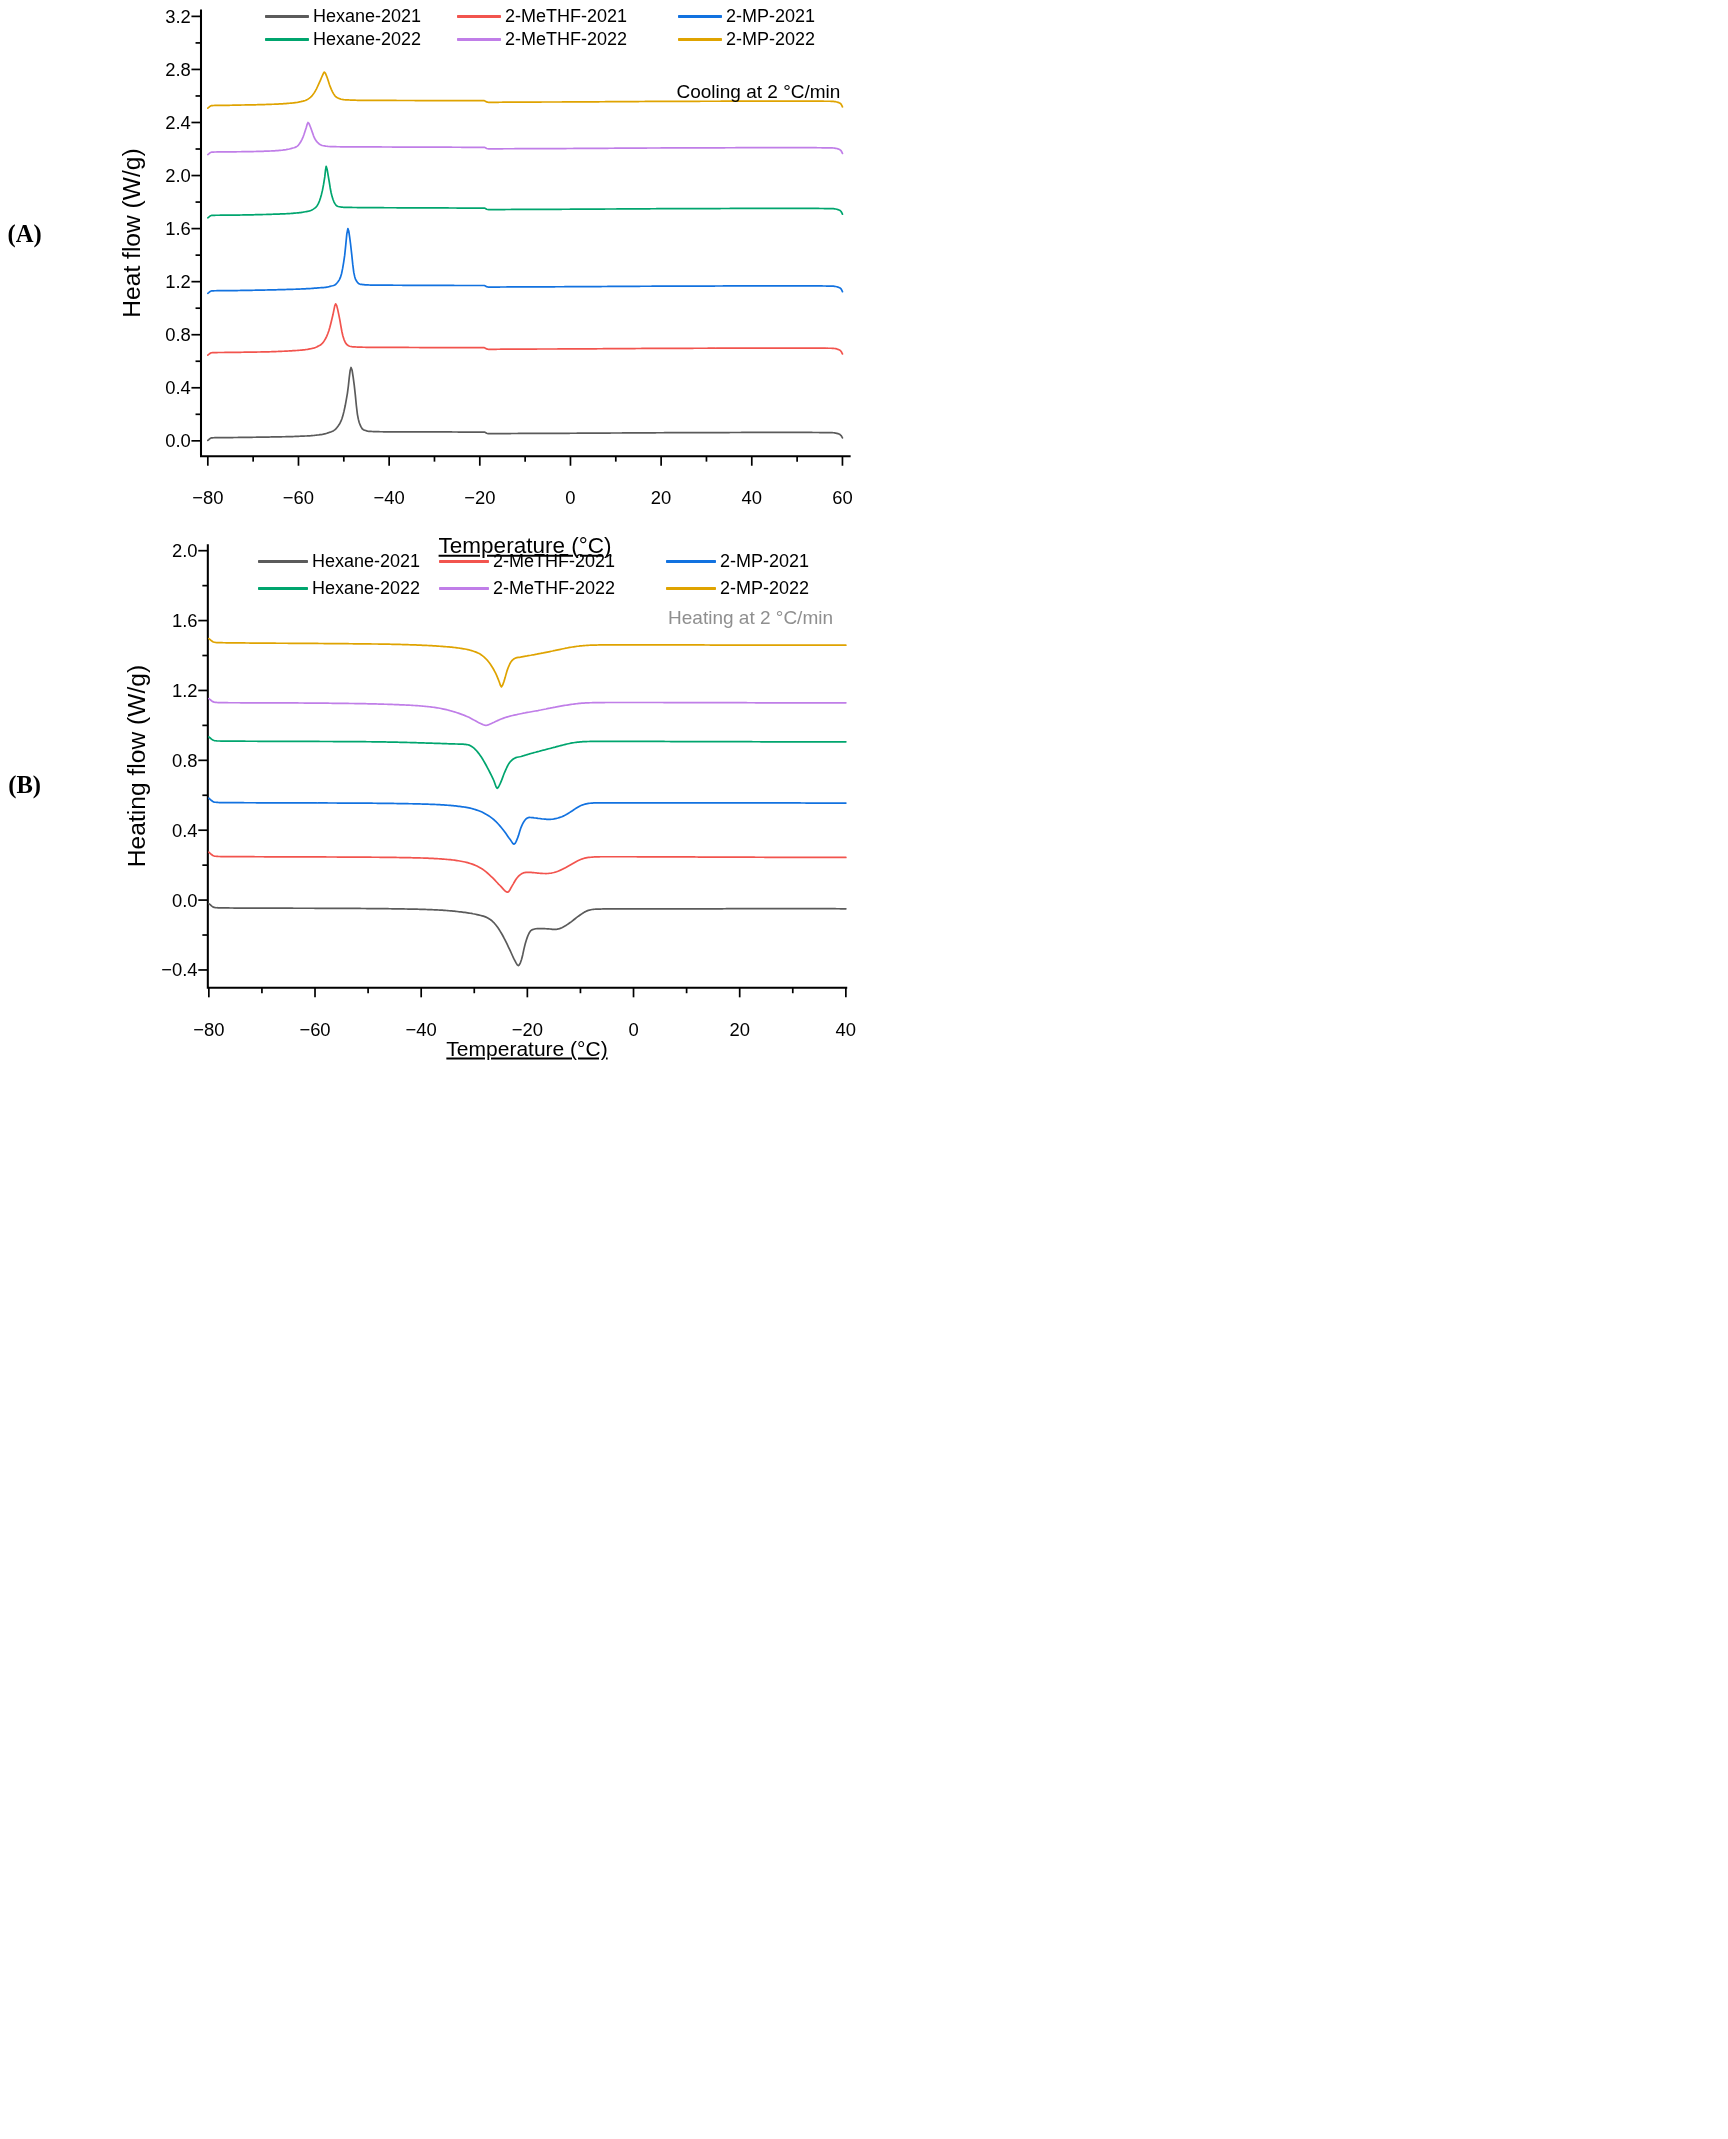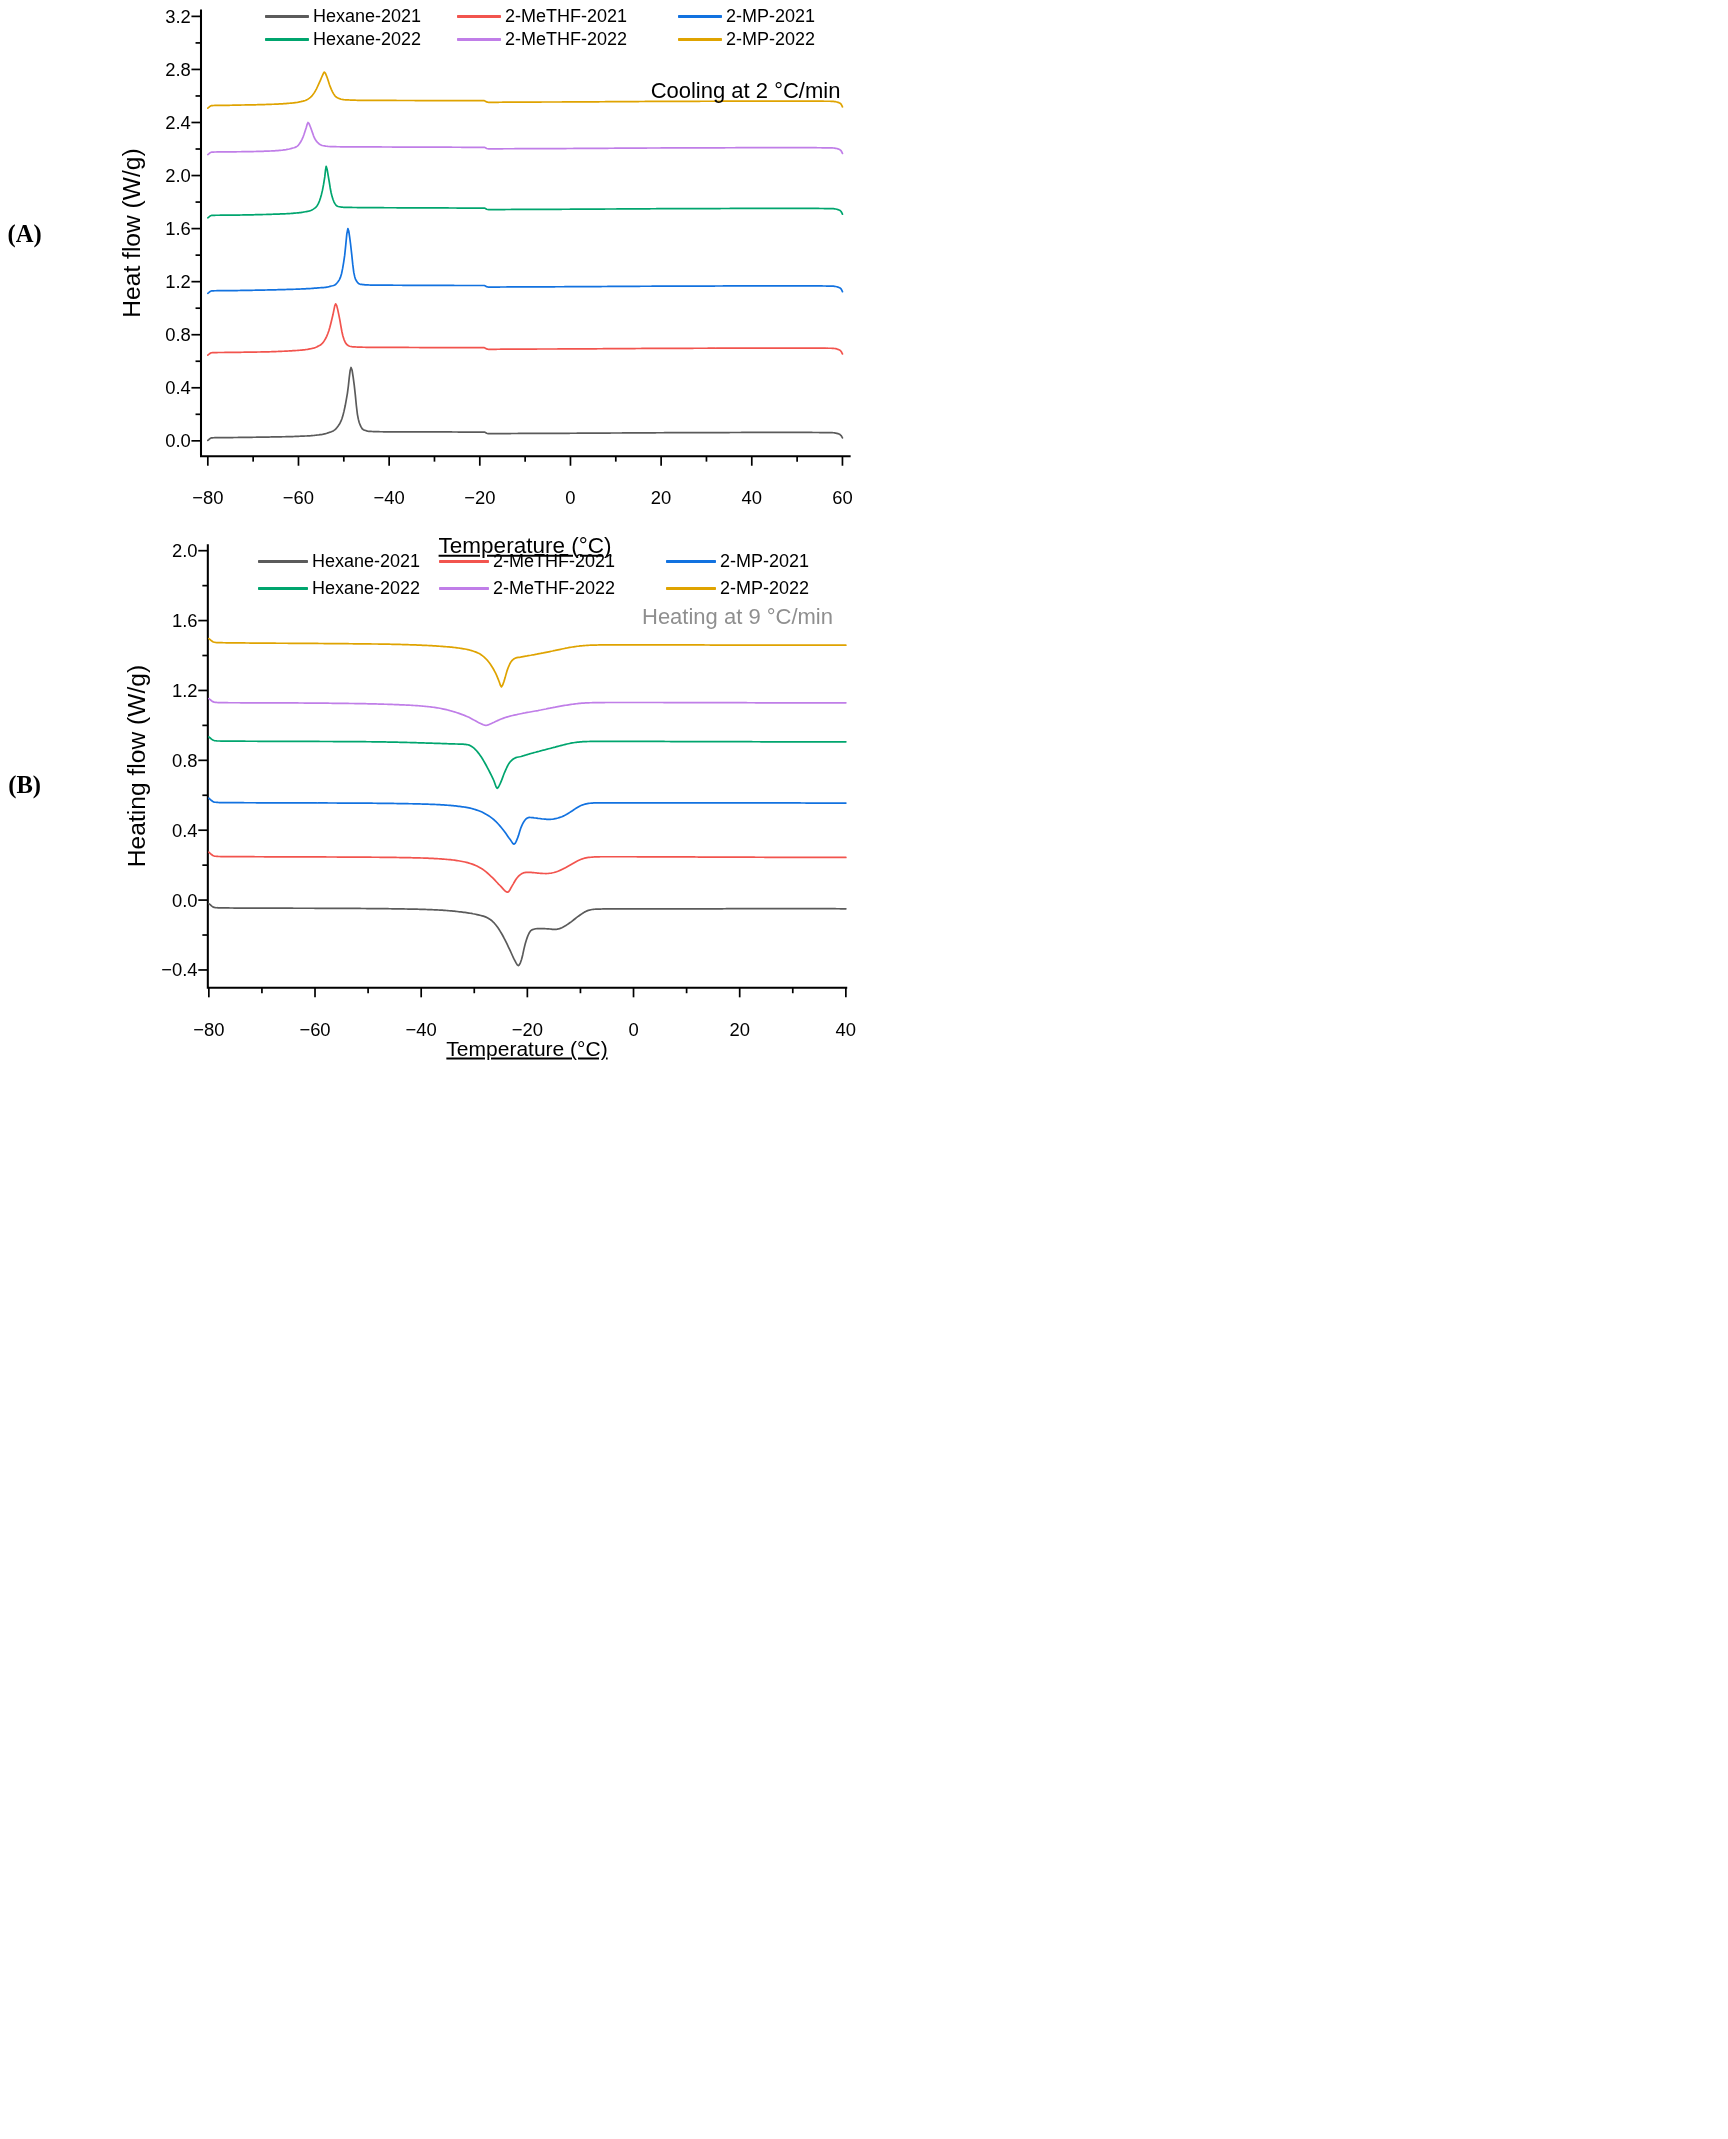--- a/index.html
+++ b/index.html
@@ -15,21 +15,21 @@
   .panel-label{
     font-family:"Liberation Serif", serif;
     font-weight:bold;font-size:24.6px;line-height:1;
   }
   .y-title{
     font-size:24.6px;line-height:1;
     transform:translate(-50%,-50%) rotate(-90deg);
   }
   .x-title{font-size:22.5px;line-height:1;transform:translate(-50%,-50%);text-decoration:underline;}
   .x-title.b{font-size:21px;}
-  .annotation{font-size:22px;line-height:1;transform:translateY(-50%);}
+  .annotation{font-size:19px;line-height:1;transform:translateY(-50%);}
   .annotation.gray{color:#8f8f8f;}
   .legend-item{
     position:absolute;display:flex;align-items:center;gap:4px;
     height:20.5px;font-size:18px;color:#000;
   }
   .legend-item .swatch-line{display:inline-block;height:2.7px;border-radius:0.7px;}
 </style>
 </head>
 <body>
 
@@ -147,21 +147,21 @@
   <div class="overlay panel-label" style="left:7.5px;top:222px;">(A)</div>
   <div class="overlay panel-label" style="left:8.2px;top:773px;">(B)</div>
 
   <div class="overlay y-title" style="left:132px;top:233px;">Heat flow (W/g)</div>
   <div class="overlay y-title" style="left:137px;top:766px;">Heating flow (W/g)</div>
 
   <div class="overlay x-title" style="left:525px;top:546px;">Temperature (°C)</div>
   <div class="overlay x-title b" style="left:527px;top:1048px;">Temperature (°C)</div>
 
   <div class="overlay annotation" style="right:24.6px;top:91px;">Cooling at 2 °C/min</div>
-  <div class="overlay annotation gray" style="right:32px;top:617px;">Heating at 9 °C/min</div>
+  <div class="overlay annotation gray" style="right:32px;top:617px;">Heating at 2 °C/min</div>
 <div class="legend-item" style="left: 265px; top: 6.1px;">
       <span class="swatch-line" style="width: 44px; background: rgb(91, 91, 91);"></span>
       <span>Hexane-2021</span>
     </div>
     <div class="legend-item" style="left: 457px; top: 6.1px;">
       <span class="swatch-line" style="width: 44px; background: rgb(242, 84, 78);"></span>
       <span>2-MeTHF-2021</span>
     </div>
     <div class="legend-item" style="left: 678px; top: 6.1px;">
       <span class="swatch-line" style="width: 44px; background: rgb(18, 114, 224);"></span>

